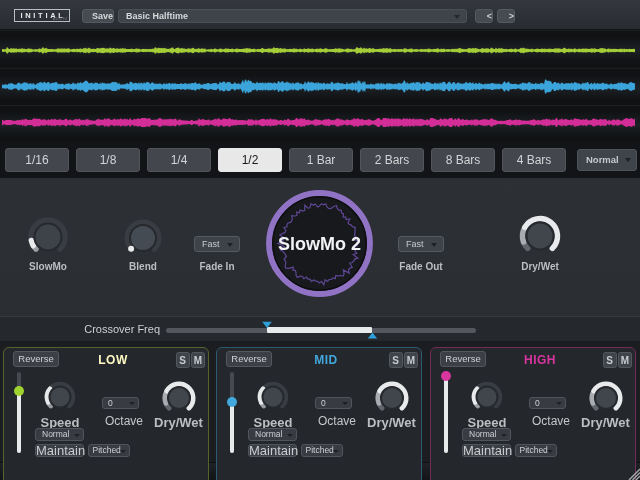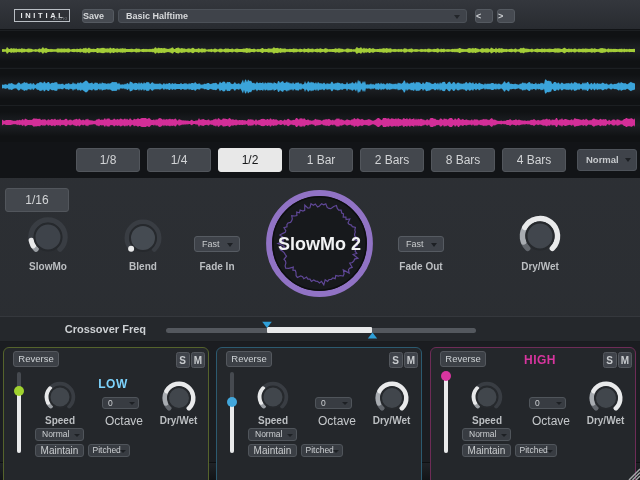--- a/index.html
+++ b/index.html
@@ -1,71 +1,71 @@
 <!DOCTYPE html>
 <html><head><meta charset="utf-8"><style>
 * { margin:0; padding:0; box-sizing:border-box; }
 body { width:640px; height:480px; font-family:"Liberation Sans", sans-serif; background:#2b2e33; overflow:hidden; }
 #app { position:relative; width:640px; height:480px; background:linear-gradient(#2e3136,#292c30); }
 .abs { position:absolute; }
 #header { left:0; top:0; width:640px; height:30px; background:linear-gradient(#34373d,#282b30); border-bottom:1px solid #111316; }
 #logo { left:14px; top:9px; width:56px; height:13px; border:1px solid #b9bec4; color:#e8eaec; font-size:7.5px; font-weight:bold; letter-spacing:2.7px; text-align:center; line-height:12px; padding-left:2px;}
 #logo .audio { position:absolute; right:1px; bottom:-4px; font-size:3.5px; letter-spacing:0.8px; color:#8a9096; font-weight:normal;}
-.hbtn { background:#464a51; border:1px solid #555a61; border-radius:3px; color:#d6d8da; font-size:9px; text-align:left; }
+.hbtn { background:#464a51; border:1px solid #555a61; border-radius:3px; color:#d6d8da; font-size:9px; text-align:right; }
 #saveb { left:82px; top:8.5px; width:32px; height:14.5px; line-height:13px; font-weight:bold;}
 #preset { left:118px; top:8.5px; width:349px; height:14.5px; background:#3f434a; border:1px solid #4c5158; border-radius:3px; color:#d6d8da; font-size:9px; line-height:13px; padding-left:7px; font-weight:bold;}
 #preset .arr { position:absolute; right:6px; top:5px; width:0; height:0; border-left:3.5px solid transparent; border-right:3.5px solid transparent; border-top:4px solid #23262a; }
 #prevb { left:475px; top:8.5px; width:18px; height:14.5px; line-height:12px; font-weight:bold; color:#cfd2d5;}
 #nextb { left:497px; top:8.5px; width:18px; height:14.5px; line-height:12px; font-weight:bold; color:#cfd2d5;}
 #mbm { left:529px; top:8.5px; width:104px; height:15px; background:#e9eaea; border:1px solid #c5c7c9; border-radius:3px; color:#26272a; font-size:11px; text-align:center; line-height:13.5px; }
 #wavezone { left:0; top:30px; width:640px; height:148px; background:#121417; }
 .wrow { position:absolute; left:0; width:640px; height:37px; background:linear-gradient(#101214 16%, #1b1e22 46%, #1d2024 54%, #101214 84%); border-top:1px solid #1c1f22;}
 .tbtn { position:absolute; top:148px; height:24px; background:#43474d; border:1px solid #52565c; border-radius:3px; color:#d2d4d6; font-size:12px; text-align:center; line-height:22px; }
 .tbtn.sel { background:#e8e8e8; border-color:#e8e8e8; color:#17181a; }
 #tmode { left:577px; top:149px; width:60px; height:22px; background:#3f434a; border:1px solid #4e535a; border-radius:3px; color:#c6c9cc; font-size:9.5px; font-weight:bold; line-height:20px; padding-left:8px; }
 #tmode .arr { position:absolute; right:5px; top:8px; width:0; height:0; border-left:3.5px solid transparent; border-right:3.5px solid transparent; border-top:4px solid #1d2024; }
 .klabel { position:absolute; color:#bcbfc2; font-size:10px; font-weight:bold; text-align:center; }
 .dd { position:absolute; background:#3e4249; border:1px solid #565b62; border-radius:3px; color:#c9ccce; font-size:9px; padding-left:7px; }
 .dd .arr { position:absolute; right:6px; top:5.5px; width:0; height:0; border-left:3.5px solid transparent; border-right:3.5px solid transparent; border-top:4px solid #1d2024; }
 #xstrip { left:0; top:316px; width:640px; height:26px; background:#25282c; border-top:1px solid #35383d; border-bottom:1px solid #1a1c1f;}
-#xlabel { left:46px; top:323px; width:100px; color:#cdd0d3; font-size:11px; font-weight:bold; text-align:right;}
+#xlabel { left:60px; top:323px; width:100px; color:#cdd0d3; font-size:11px; font-weight:normal; text-align:right;}
 #xtrack { left:166px; top:327.5px; width:310px; height:5px; background:#54585e; border-radius:2.5px; }
 #xfill { left:267px; top:327px; width:105px; height:5.5px; background:#e9eaeb; border-radius:1px; }
 #bottomzone { left:0; top:342px; width:640px; height:138px; background:#1b1d21; }
 #footer { left:0; top:462px; width:640px; height:18px; background:linear-gradient(#1f2226,#121417); border-top:1px solid #0e1012;}
 .panel { position:absolute; top:347px; width:206px; height:144px; background:#24272b; border-radius:6px; }
 .rev { position:absolute; left:9px; top:3px; width:46px; height:15.5px; background:#3c4046; border:1px solid #54585e; border-radius:3px; color:#cfd3d6; font-size:9.5px; text-align:center; line-height:14.5px;}
 .title { position:absolute; left:6px; top:4.5px; width:206px; text-align:center; font-size:12px; font-weight:bold; letter-spacing:0.5px;}
 .sm { position:absolute; top:4px; width:14px; height:16px; background:#3f434a; border:1px solid #54585e; border-radius:2.5px; color:#c8cbce; font-size:10px; font-weight:bold; text-align:center; line-height:15px; }
 .bsl-track { position:absolute; left:13px; top:24px; width:4px; height:81px; background:#464a50; border-radius:2px;}
 .bsl-fill { position:absolute; left:13px; width:4px; background:#e9eaeb; border-radius:2px;}
 .bsl-handle { position:absolute; left:10px; width:10px; height:10px; border-radius:50%;}
-.blabel { position:absolute; color:#bcbfc2; font-size:10px; font-weight:bold; text-align:center;}
+.blabel { position:absolute; color:#bcbfc2; font-size:13px; font-weight:bold; text-align:center;}
 .bdd { position:absolute; background:#383c42; border:1px solid #50555b; border-radius:3px; color:#cdd0d3; font-size:8.5px; padding-left:5px;}
 .bdd .arr { position:absolute; right:3px; top:4.5px; width:0; height:0; border-left:3px solid transparent; border-right:3px solid transparent; border-top:3.5px solid #1d2024;}
-.mbtn { position:absolute; background:#3b3f45; border:1px solid #50555b; border-radius:3px; color:#c9ccce; font-size:10px; text-align:center;}
+.mbtn { position:absolute; background:#3b3f45; border:1px solid #50555b; border-radius:3px; color:#c9ccce; font-size:13px; text-align:center;}
 </style></head><body>
 <div id="app">
   <div id="wavezone" class="abs">
     <div class="wrow" style="top:0px;"></div>
     <div class="wrow" style="top:38px;"></div>
     <div class="wrow" style="top:75px;"></div>
     <svg width="640" height="112" style="position:absolute;left:0;top:0;">
       <polygon points="2,19.0 3,19.2 4,19.1 5,19.5 6,19.0 7,16.9 8,18.1 9,18.9 10,19.1 11,18.0 12,18.4 13,18.8 14,17.9 15,18.9 16,18.3 17,18.7 18,19.2 19,18.4 20,19.1 21,18.7 22,17.9 23,19.0 24,18.5 25,18.9 26,19.2 27,19.0 28,18.4 29,18.6 30,18.7 31,18.7 32,18.9 33,19.6 34,19.4 35,19.2 36,19.1 37,19.5 38,19.3 39,18.5 40,18.4 41,19.3 42,17.9 43,16.9 44,18.4 45,18.5 46,17.7 47,18.4 48,18.9 49,19.1 50,19.2 51,18.7 52,19.2 53,19.0 54,19.6 55,18.9 56,19.4 57,18.4 58,18.4 59,18.6 60,18.8 61,18.5 62,18.6 63,18.7 64,18.4 65,18.5 66,19.1 67,18.6 68,18.6 69,18.3 70,19.2 71,19.4 72,19.0 73,18.9 74,18.7 75,19.0 76,19.3 77,18.4 78,19.0 79,19.0 80,18.6 81,18.4 82,19.3 83,18.4 84,18.0 85,18.5 86,17.6 87,19.0 88,18.2 89,17.6 90,18.5 91,18.7 92,19.1 93,18.7 94,18.8 95,19.1 96,19.0 97,17.9 98,18.0 99,18.5 100,18.2 101,18.2 102,17.7 103,18.0 104,17.8 105,18.6 106,18.5 107,18.5 108,18.2 109,18.7 110,17.5 111,18.0 112,18.7 113,18.0 114,17.9 115,18.7 116,18.8 117,18.3 118,18.4 119,19.1 120,18.6 121,18.5 122,18.6 123,18.0 124,19.1 125,18.0 126,19.0 127,19.0 128,19.1 129,18.9 130,19.1 131,18.8 132,18.8 133,19.0 134,19.3 135,18.9 136,18.5 137,18.5 138,19.1 139,18.4 140,19.3 141,19.5 142,18.9 143,19.0 144,18.8 145,19.3 146,18.7 147,19.3 148,18.9 149,19.3 150,18.7 151,19.3 152,18.8 153,18.8 154,18.7 155,17.2 156,17.5 157,18.7 158,17.8 159,17.8 160,18.3 161,17.9 162,17.9 163,18.4 164,17.8 165,18.3 166,18.6 167,18.7 168,18.9 169,18.7 170,18.5 171,18.2 172,17.6 173,17.6 174,18.9 175,18.9 176,18.1 177,18.0 178,17.6 179,17.8 180,18.7 181,18.3 182,17.9 183,18.4 184,18.4 185,18.4 186,19.2 187,18.8 188,18.6 189,18.2 190,18.7 191,18.8 192,18.0 193,17.8 194,18.3 195,19.2 196,18.8 197,19.1 198,18.5 199,18.1 200,19.2 201,18.5 202,18.5 203,18.6 204,19.1 205,18.2 206,19.5 207,19.6 208,19.6 209,19.1 210,19.5 211,18.7 212,18.9 213,19.4 214,18.8 215,18.5 216,18.8 217,19.2 218,19.4 219,18.9 220,18.6 221,18.8 222,18.8 223,19.5 224,19.1 225,18.8 226,18.3 227,18.9 228,18.2 229,19.0 230,19.0 231,18.9 232,18.6 233,18.8 234,19.6 235,19.0 236,18.7 237,18.6 238,18.8 239,19.1 240,18.9 241,18.9 242,19.1 243,18.7 244,18.6 245,18.8 246,18.2 247,18.1 248,18.5 249,18.6 250,18.3 251,19.1 252,19.0 253,19.1 254,18.5 255,19.0 256,19.4 257,19.3 258,18.8 259,19.2 260,19.1 261,18.8 262,18.1 263,18.1 264,19.3 265,18.8 266,19.0 267,19.0 268,18.6 269,18.2 270,18.8 271,18.4 272,18.7 273,18.1 274,16.9 275,18.3 276,18.1 277,17.9 278,17.7 279,18.8 280,18.2 281,18.0 282,19.1 283,18.3 284,19.1 285,18.0 286,19.2 287,18.9 288,19.2 289,18.9 290,18.8 291,18.9 292,19.0 293,18.8 294,18.3 295,19.1 296,18.5 297,18.9 298,19.3 299,19.3 300,18.6 301,18.9 302,19.0 303,19.5 304,18.3 305,18.7 306,18.9 307,19.0 308,18.3 309,18.5 310,19.0 311,18.7 312,18.7 313,18.6 314,19.5 315,18.9 316,19.1 317,18.5 318,18.8 319,19.1 320,18.3 321,18.4 322,19.0 323,19.0 324,19.3 325,18.0 326,18.5 327,18.6 328,19.3 329,19.2 330,19.1 331,19.2 332,19.0 333,18.9 334,18.9 335,18.6 336,18.3 337,18.9 338,18.6 339,18.2 340,18.6 341,18.7 342,18.8 343,19.0 344,19.5 345,19.3 346,19.3 347,18.3 348,18.8 349,18.5 350,19.2 351,18.8 352,19.3 353,19.5 354,19.0 355,19.4 356,17.8 357,16.9 358,18.1 359,18.3 360,17.9 361,16.9 362,18.4 363,18.8 364,17.6 365,18.8 366,18.2 367,18.6 368,18.9 369,18.0 370,17.9 371,18.8 372,18.8 373,18.1 374,18.7 375,19.0 376,19.2 377,18.9 378,19.0 379,19.1 380,18.6 381,18.9 382,18.6 383,18.4 384,18.0 385,18.7 386,18.2 387,18.1 388,18.8 389,18.4 390,18.6 391,18.2 392,19.4 393,18.9 394,19.3 395,18.7 396,19.3 397,19.2 398,19.2 399,18.8 400,19.5 401,18.7 402,19.2 403,19.4 404,18.2 405,18.5 406,18.4 407,19.1 408,19.5 409,18.7 410,19.0 411,18.5 412,18.5 413,19.3 414,19.4 415,19.0 416,19.2 417,18.9 418,19.4 419,19.5 420,19.4 421,18.8 422,19.2 423,19.1 424,19.4 425,18.7 426,19.3 427,19.2 428,18.5 429,18.8 430,18.8 431,19.2 432,19.3 433,19.3 434,18.7 435,19.0 436,19.1 437,18.5 438,18.3 439,19.0 440,19.5 441,18.6 442,18.9 443,18.9 444,18.5 445,19.3 446,19.4 447,19.0 448,19.2 449,19.0 450,19.4 451,19.3 452,19.1 453,18.7 454,19.2 455,18.6 456,19.3 457,18.5 458,19.0 459,17.9 460,18.0 461,18.4 462,18.9 463,18.7 464,19.2 465,18.9 466,19.2 467,19.1 468,18.4 469,18.0 470,18.2 471,18.5 472,18.4 473,17.8 474,18.7 475,18.1 476,17.9 477,18.8 478,18.6 479,19.3 480,19.2 481,18.7 482,18.0 483,18.6 484,18.4 485,18.9 486,18.1 487,18.7 488,18.1 489,18.9 490,19.2 491,17.4 492,18.0 493,18.5 494,18.9 495,19.1 496,17.6 497,19.1 498,18.7 499,18.0 500,18.4 501,18.6 502,18.0 503,19.1 504,18.7 505,19.3 506,18.7 507,19.0 508,19.5 509,19.1 510,19.0 511,18.7 512,18.8 513,19.2 514,19.3 515,18.5 516,18.6 517,19.4 518,19.3 519,19.2 520,18.4 521,17.7 522,18.4 523,17.7 524,17.7 525,18.7 526,18.5 527,18.8 528,18.7 529,18.9 530,19.2 531,19.0 532,18.4 533,19.2 534,19.4 535,19.1 536,19.1 537,18.5 538,18.7 539,18.9 540,19.1 541,18.9 542,18.2 543,18.9 544,18.7 545,18.6 546,19.2 547,18.7 548,18.9 549,18.6 550,18.7 551,18.7 552,19.0 553,19.1 554,18.8 555,18.3 556,18.5 557,18.4 558,18.2 559,18.4 560,18.6 561,18.9 562,19.1 563,18.4 564,17.8 565,17.8 566,18.7 567,18.9 568,19.1 569,18.3 570,19.2 571,18.5 572,19.0 573,19.3 574,18.6 575,18.5 576,18.7 577,19.4 578,19.1 579,18.5 580,19.0 581,18.8 582,18.9 583,18.3 584,19.1 585,18.4 586,18.5 587,18.7 588,18.7 589,18.9 590,18.8 591,18.8 592,18.1 593,18.9 594,18.5 595,18.3 596,19.0 597,18.9 598,19.2 599,18.8 600,18.5 601,17.9 602,18.2 603,17.9 604,18.8 605,18.2 606,19.2 607,19.2 608,18.5 609,18.4 610,19.2 611,18.5 612,19.3 613,18.7 614,18.9 615,18.7 616,18.9 617,19.1 618,19.3 619,19.0 620,18.7 621,18.9 622,18.4 623,19.4 624,18.5 625,18.9 626,19.3 627,18.7 628,19.5 629,18.8 630,19.0 631,18.9 632,19.0 633,19.1 634,18.8 635,18.9 635,22.1 634,22.2 633,21.9 632,22.0 631,22.1 630,22.0 629,22.2 628,21.5 627,22.3 626,21.7 625,22.1 624,22.5 623,21.6 622,22.6 621,22.1 620,22.3 619,22.0 618,21.7 617,21.9 616,22.1 615,22.3 614,22.1 613,22.3 612,21.7 611,22.5 610,21.8 609,22.6 608,22.5 607,21.8 606,21.8 605,22.8 604,22.2 603,23.1 602,22.8 601,23.1 600,22.5 599,22.2 598,21.8 597,22.1 596,22.0 595,22.7 594,22.5 593,22.1 592,22.9 591,22.2 590,22.2 589,22.1 588,22.3 587,22.3 586,22.5 585,22.6 584,21.9 583,22.7 582,22.1 581,22.2 580,22.0 579,22.5 578,21.9 577,21.6 576,22.3 575,22.5 574,22.4 573,21.7 572,22.0 571,22.5 570,21.8 569,22.7 568,21.9 567,22.1 566,22.3 565,23.2 564,23.2 563,22.6 562,21.9 561,22.1 560,22.4 559,22.6 558,22.8 557,22.6 556,22.5 555,22.7 554,22.2 553,21.9 552,22.0 551,22.3 550,22.3 549,22.4 548,22.1 547,22.3 546,21.8 545,22.4 544,22.3 543,22.1 542,22.8 541,22.1 540,21.9 539,22.1 538,22.3 537,22.5 536,21.9 535,21.9 534,21.6 533,21.8 532,22.6 531,22.0 530,21.8 529,22.1 528,22.3 527,22.2 526,22.5 525,22.3 524,23.3 523,23.3 522,22.6 521,23.3 520,22.6 519,21.8 518,21.7 517,21.6 516,22.4 515,22.5 514,21.7 513,21.8 512,22.2 511,22.3 510,22.0 509,21.9 508,21.5 507,22.0 506,22.3 505,21.7 504,22.3 503,21.9 502,23.0 501,22.4 500,22.6 499,23.0 498,22.3 497,21.9 496,23.4 495,21.9 494,22.1 493,22.5 492,23.0 491,23.6 490,21.8 489,22.1 488,22.9 487,22.3 486,22.9 485,22.1 484,22.6 483,22.4 482,23.0 481,22.3 480,21.8 479,21.7 478,22.4 477,22.2 476,23.1 475,22.9 474,22.3 473,23.2 472,22.6 471,22.5 470,22.8 469,23.0 468,22.6 467,21.9 466,21.8 465,22.1 464,21.8 463,22.3 462,22.1 461,22.6 460,23.0 459,23.1 458,22.0 457,22.5 456,21.7 455,22.4 454,21.8 453,22.3 452,21.9 451,21.7 450,21.6 449,22.0 448,21.8 447,22.0 446,21.6 445,21.7 444,22.5 443,22.1 442,22.1 441,22.4 440,21.5 439,22.0 438,22.7 437,22.5 436,21.9 435,22.0 434,22.3 433,21.7 432,21.7 431,21.8 430,22.2 429,22.2 428,22.5 427,21.8 426,21.7 425,22.3 424,21.6 423,21.9 422,21.8 421,22.2 420,21.6 419,21.5 418,21.6 417,22.1 416,21.8 415,22.0 414,21.6 413,21.7 412,22.5 411,22.5 410,22.0 409,22.3 408,21.5 407,21.9 406,22.6 405,22.5 404,22.8 403,21.6 402,21.8 401,22.3 400,21.5 399,22.2 398,21.8 397,21.8 396,21.7 395,22.3 394,21.7 393,22.1 392,21.6 391,22.8 390,22.4 389,22.6 388,22.2 387,22.9 386,22.8 385,22.3 384,23.0 383,22.6 382,22.4 381,22.1 380,22.4 379,21.9 378,22.0 377,22.1 376,21.8 375,22.0 374,22.3 373,22.9 372,22.2 371,22.2 370,23.1 369,23.0 368,22.1 367,22.4 366,22.8 365,22.2 364,23.4 363,22.2 362,22.6 361,24.1 360,23.1 359,22.7 358,22.9 357,24.1 356,23.2 355,21.6 354,22.0 353,21.5 352,21.7 351,22.2 350,21.8 349,22.5 348,22.2 347,22.7 346,21.7 345,21.7 344,21.5 343,22.0 342,22.2 341,22.3 340,22.4 339,22.8 338,22.4 337,22.1 336,22.7 335,22.4 334,22.1 333,22.1 332,22.0 331,21.8 330,21.9 329,21.8 328,21.7 327,22.4 326,22.5 325,23.0 324,21.7 323,22.0 322,22.0 321,22.6 320,22.7 319,21.9 318,22.2 317,22.5 316,21.9 315,22.1 314,21.5 313,22.4 312,22.3 311,22.3 310,22.0 309,22.5 308,22.7 307,22.0 306,22.1 305,22.3 304,22.7 303,21.5 302,22.0 301,22.1 300,22.4 299,21.7 298,21.7 297,22.1 296,22.5 295,21.9 294,22.7 293,22.2 292,22.0 291,22.1 290,22.2 289,22.1 288,21.8 287,22.1 286,21.8 285,23.0 284,21.9 283,22.7 282,21.9 281,23.0 280,22.8 279,22.2 278,23.3 277,23.1 276,22.9 275,22.7 274,24.1 273,22.9 272,22.3 271,22.6 270,22.2 269,22.8 268,22.4 267,22.0 266,22.0 265,22.2 264,21.7 263,22.9 262,22.9 261,22.2 260,21.9 259,21.8 258,22.2 257,21.7 256,21.6 255,22.0 254,22.5 253,21.9 252,22.0 251,21.9 250,22.7 249,22.4 248,22.5 247,22.9 246,22.8 245,22.2 244,22.4 243,22.3 242,21.9 241,22.1 240,22.1 239,21.9 238,22.2 237,22.4 236,22.3 235,22.0 234,21.4 233,22.2 232,22.4 231,22.1 230,22.0 229,22.0 228,22.8 227,22.1 226,22.7 225,22.2 224,21.9 223,21.5 222,22.2 221,22.2 220,22.4 219,22.1 218,21.6 217,21.8 216,22.2 215,22.5 214,22.2 213,21.6 212,22.1 211,22.3 210,21.5 209,21.9 208,21.4 207,21.4 206,21.5 205,22.8 204,21.9 203,22.4 202,22.5 201,22.5 200,21.8 199,22.9 198,22.5 197,21.9 196,22.2 195,21.8 194,22.7 193,23.2 192,23.0 191,22.2 190,22.3 189,22.8 188,22.4 187,22.2 186,21.8 185,22.6 184,22.6 183,22.6 182,23.1 181,22.7 180,22.3 179,23.2 178,23.4 177,23.0 176,22.9 175,22.1 174,22.1 173,23.4 172,23.4 171,22.8 170,22.5 169,22.3 168,22.1 167,22.3 166,22.4 165,22.7 164,23.2 163,22.6 162,23.1 161,23.1 160,22.7 159,23.2 158,23.2 157,22.3 156,23.5 155,23.8 154,22.3 153,22.2 152,22.2 151,21.7 150,22.3 149,21.7 148,22.1 147,21.7 146,22.3 145,21.7 144,22.2 143,22.0 142,22.1 141,21.5 140,21.7 139,22.6 138,21.9 137,22.5 136,22.5 135,22.1 134,21.7 133,22.0 132,22.2 131,22.2 130,21.9 129,22.1 128,21.9 127,22.0 126,22.0 125,23.0 124,21.9 123,23.0 122,22.4 121,22.5 120,22.4 119,21.9 118,22.6 117,22.7 116,22.2 115,22.3 114,23.1 113,23.0 112,22.3 111,23.0 110,23.5 109,22.3 108,22.8 107,22.5 106,22.5 105,22.4 104,23.2 103,23.0 102,23.3 101,22.8 100,22.8 99,22.5 98,23.0 97,23.1 96,22.0 95,21.9 94,22.2 93,22.3 92,21.9 91,22.3 90,22.5 89,23.4 88,22.8 87,22.0 86,23.4 85,22.5 84,23.0 83,22.6 82,21.7 81,22.6 80,22.4 79,22.0 78,22.0 77,22.6 76,21.7 75,22.0 74,22.3 73,22.1 72,22.0 71,21.6 70,21.8 69,22.7 68,22.4 67,22.4 66,21.9 65,22.5 64,22.6 63,22.3 62,22.4 61,22.5 60,22.2 59,22.4 58,22.6 57,22.6 56,21.6 55,22.1 54,21.4 53,22.0 52,21.8 51,22.3 50,21.8 49,21.9 48,22.1 47,22.6 46,23.3 45,22.5 44,22.6 43,24.1 42,23.1 41,21.7 40,22.6 39,22.5 38,21.7 37,21.5 36,21.9 35,21.8 34,21.6 33,21.4 32,22.1 31,22.3 30,22.3 29,22.4 28,22.6 27,22.0 26,21.8 25,22.1 24,22.5 23,22.0 22,23.1 21,22.3 20,21.9 19,22.6 18,21.8 17,22.3 16,22.7 15,22.1 14,23.1 13,22.2 12,22.6 11,23.0 10,21.9 9,22.1 8,22.9 7,24.1 6,22.0 5,21.5 4,21.9 3,21.8 2,22.0" fill="#a4cd38"></polygon>
       <polygon points="2,54.2 3,54.9 4,54.6 5,54.5 6,53.9 7,54.9 8,54.5 9,53.1 10,54.0 11,53.1 12,53.2 13,53.7 14,54.5 15,54.4 16,54.8 17,54.1 18,52.7 19,52.6 20,53.3 21,54.4 22,52.9 23,53.6 24,52.1 25,52.6 26,53.0 27,52.3 28,54.0 29,53.4 30,53.7 31,52.8 32,54.7 33,52.9 34,53.4 35,54.9 36,54.6 37,53.3 38,53.2 39,52.9 40,51.8 41,52.5 42,52.3 43,53.5 44,51.5 45,52.0 46,53.4 47,52.8 48,52.0 49,52.1 50,54.0 51,53.2 52,52.8 53,52.7 54,53.0 55,52.0 56,52.6 57,51.9 58,54.4 59,53.4 60,54.6 61,53.8 62,53.9 63,53.6 64,54.9 65,54.5 66,53.6 67,54.1 68,53.4 69,52.9 70,54.5 71,53.7 72,54.2 73,51.9 74,53.9 75,52.9 76,54.4 77,53.4 78,52.2 79,53.5 80,52.5 81,52.3 82,53.6 83,52.4 84,52.1 85,51.0 86,50.4 87,51.0 88,52.1 89,53.4 90,53.0 91,53.2 92,52.3 93,53.7 94,53.7 95,52.3 96,53.1 97,52.5 98,53.6 99,54.3 100,52.6 101,54.2 102,52.3 103,52.9 104,53.2 105,53.2 106,53.6 107,53.9 108,52.9 109,53.8 110,53.2 111,53.2 112,51.7 113,52.3 114,52.1 115,52.3 116,52.1 117,52.4 118,54.2 119,52.4 120,54.4 121,54.6 122,54.4 123,54.2 124,54.8 125,53.4 126,54.4 127,52.9 128,53.3 129,54.4 130,51.2 131,52.3 132,52.1 133,53.5 134,53.5 135,52.7 136,52.9 137,53.1 138,54.0 139,52.0 140,54.1 141,52.4 142,52.9 143,53.9 144,51.9 145,53.4 146,52.8 147,51.7 148,52.6 149,52.1 150,54.2 151,53.3 152,52.2 153,52.5 154,53.8 155,53.6 156,54.1 157,53.5 158,54.0 159,53.6 160,53.4 161,53.7 162,54.7 163,54.2 164,52.8 165,54.5 166,53.4 167,53.7 168,53.7 169,53.1 170,52.9 171,54.4 172,53.1 173,53.5 174,54.0 175,52.9 176,53.7 177,53.9 178,54.0 179,54.0 180,54.0 181,52.7 182,54.0 183,54.1 184,53.4 185,53.3 186,53.4 187,53.6 188,54.5 189,53.0 190,53.9 191,53.2 192,53.0 193,53.1 194,53.5 195,52.0 196,52.7 197,54.0 198,53.7 199,53.5 200,53.6 201,54.9 202,54.3 203,54.7 204,53.8 205,53.8 206,54.1 207,53.2 208,52.9 209,53.1 210,54.3 211,53.7 212,53.8 213,52.9 214,53.3 215,53.1 216,52.8 217,53.5 218,54.7 219,53.6 220,51.4 221,53.0 222,52.7 223,51.6 224,51.8 225,51.8 226,54.0 227,51.7 228,52.2 229,52.1 230,51.9 231,53.8 232,53.8 233,54.3 234,53.0 235,52.1 236,53.7 237,53.8 238,53.8 239,53.0 240,54.6 241,53.5 242,51.6 243,49.6 244,53.2 245,49.7 246,49.5 247,52.2 248,49.5 249,50.6 250,51.3 251,50.5 252,52.5 253,53.2 254,52.6 255,53.8 256,53.2 257,51.4 258,53.3 259,52.9 260,52.5 261,53.0 262,53.0 263,51.9 264,54.0 265,52.2 266,53.1 267,53.4 268,51.9 269,53.2 270,52.3 271,53.2 272,52.6 273,54.0 274,51.9 275,53.1 276,53.1 277,54.0 278,51.2 279,51.0 280,53.0 281,52.1 282,51.4 283,51.1 284,53.0 285,52.7 286,52.6 287,51.2 288,52.9 289,51.9 290,53.8 291,52.7 292,53.9 293,52.1 294,53.8 295,53.8 296,52.2 297,53.3 298,52.1 299,52.9 300,54.0 301,52.7 302,54.4 303,54.3 304,54.1 305,51.0 306,53.6 307,53.3 308,51.3 309,51.7 310,53.2 311,51.4 312,52.7 313,51.9 314,52.9 315,53.5 316,51.9 317,53.9 318,51.7 319,53.0 320,53.4 321,53.1 322,53.7 323,53.6 324,52.4 325,53.5 326,54.5 327,52.8 328,54.1 329,53.2 330,54.3 331,52.6 332,51.6 333,52.7 334,54.2 335,52.7 336,53.4 337,52.5 338,52.8 339,52.8 340,53.2 341,53.7 342,53.1 343,53.4 344,54.3 345,53.9 346,54.2 347,51.8 348,53.9 349,53.7 350,53.3 351,53.5 352,52.2 353,52.6 354,53.7 355,52.9 356,51.4 357,53.9 358,49.6 359,51.8 360,50.4 361,53.4 362,53.5 363,51.0 364,53.0 365,50.7 366,55.1 367,54.1 368,54.8 369,54.2 370,54.4 371,53.2 372,54.7 373,53.8 374,54.7 375,54.5 376,53.0 377,53.9 378,53.0 379,53.2 380,54.5 381,52.6 382,53.9 383,53.6 384,53.4 385,54.5 386,54.3 387,52.8 388,53.8 389,53.5 390,53.0 391,54.1 392,53.4 393,54.5 394,53.6 395,54.2 396,53.3 397,54.4 398,52.6 399,53.4 400,52.7 401,53.9 402,53.3 403,52.4 404,50.3 405,50.9 406,54.0 407,51.9 408,53.5 409,53.4 410,53.7 411,52.5 412,53.0 413,52.6 414,52.1 415,53.9 416,51.7 417,52.4 418,51.9 419,52.4 420,52.6 421,54.1 422,54.1 423,52.1 424,53.5 425,53.8 426,51.8 427,52.0 428,52.3 429,52.6 430,52.6 431,53.4 432,53.7 433,53.9 434,53.5 435,52.6 436,53.2 437,54.1 438,52.5 439,54.4 440,52.0 441,53.7 442,52.5 443,52.1 444,51.7 445,52.0 446,54.2 447,53.8 448,52.4 449,51.8 450,51.7 451,53.8 452,53.7 453,52.3 454,52.0 455,52.7 456,54.4 457,52.7 458,52.7 459,52.5 460,53.7 461,53.2 462,54.1 463,53.6 464,53.6 465,53.2 466,51.7 467,52.6 468,53.8 469,52.5 470,52.2 471,53.0 472,53.4 473,51.9 474,54.0 475,53.8 476,52.5 477,53.7 478,54.1 479,52.6 480,53.2 481,53.7 482,54.0 483,54.3 484,54.8 485,53.1 486,54.5 487,53.6 488,53.9 489,53.6 490,53.9 491,53.3 492,53.1 493,53.1 494,53.5 495,54.3 496,52.9 497,54.5 498,53.6 499,53.7 500,53.7 501,54.8 502,54.0 503,53.3 504,51.5 505,51.4 506,53.4 507,52.8 508,51.9 509,51.4 510,53.9 511,53.6 512,54.0 513,54.0 514,54.2 515,53.5 516,54.0 517,54.2 518,54.4 519,54.7 520,53.5 521,54.0 522,53.1 523,52.3 524,53.6 525,52.4 526,53.7 527,53.6 528,52.7 529,52.1 530,52.3 531,53.9 532,53.0 533,53.9 534,54.0 535,53.8 536,52.5 537,54.5 538,53.6 539,53.7 540,53.9 541,52.6 542,53.4 543,52.8 544,54.5 545,49.6 546,49.6 547,50.7 548,50.9 549,50.5 550,51.6 551,51.1 552,53.7 553,53.7 554,52.1 555,51.9 556,52.2 557,53.8 558,52.5 559,52.7 560,54.4 561,52.9 562,52.4 563,53.2 564,54.0 565,53.6 566,53.6 567,52.9 568,53.6 569,52.7 570,54.0 571,52.7 572,52.6 573,54.1 574,52.6 575,51.9 576,52.8 577,52.7 578,53.9 579,52.8 580,53.9 581,54.6 582,53.7 583,52.3 584,53.9 585,52.3 586,53.8 587,52.0 588,52.1 589,53.9 590,54.5 591,52.8 592,53.2 593,54.4 594,52.7 595,52.7 596,54.5 597,52.8 598,53.6 599,53.7 600,53.4 601,54.1 602,52.8 603,52.8 604,53.3 605,54.1 606,53.5 607,53.5 608,54.8 609,54.6 610,54.2 611,53.2 612,54.1 613,54.4 614,53.9 615,53.7 616,53.9 617,53.4 618,53.0 619,52.2 620,53.7 621,52.1 622,52.8 623,53.0 624,53.6 625,52.9 626,53.5 627,54.3 628,54.0 629,52.9 630,52.6 631,51.8 632,52.7 633,52.7 634,53.3 635,53.4 635,59.6 634,59.7 633,60.3 632,60.3 631,61.2 630,60.4 629,60.1 628,59.0 627,58.7 626,59.5 625,60.1 624,59.4 623,60.0 622,60.2 621,60.9 620,59.3 619,60.8 618,60.0 617,59.6 616,59.1 615,59.3 614,59.1 613,58.6 612,58.9 611,59.8 610,58.8 609,58.4 608,58.2 607,59.5 606,59.5 605,58.9 604,59.7 603,60.2 602,60.2 601,58.9 600,59.6 599,59.3 598,59.4 597,60.2 596,58.5 595,60.3 594,60.3 593,58.6 592,59.8 591,60.2 590,58.5 589,59.1 588,60.9 587,61.0 586,59.2 585,60.7 584,59.1 583,60.7 582,59.3 581,58.4 580,59.1 579,60.2 578,59.1 577,60.3 576,60.2 575,61.1 574,60.4 573,58.9 572,60.4 571,60.3 570,59.0 569,60.3 568,59.4 567,60.1 566,59.4 565,59.4 564,59.0 563,59.8 562,60.6 561,60.1 560,58.6 559,60.3 558,60.5 557,59.2 556,60.8 555,61.1 554,60.9 553,59.3 552,59.3 551,61.9 550,61.4 549,62.5 548,62.1 547,62.3 546,63.4 545,63.4 544,58.5 543,60.2 542,59.6 541,60.4 540,59.1 539,59.3 538,59.4 537,58.5 536,60.5 535,59.2 534,59.0 533,59.1 532,60.0 531,59.1 530,60.7 529,60.9 528,60.3 527,59.4 526,59.3 525,60.6 524,59.4 523,60.7 522,59.9 521,59.0 520,59.5 519,58.3 518,58.6 517,58.8 516,59.0 515,59.5 514,58.8 513,59.0 512,59.0 511,59.4 510,59.1 509,61.6 508,61.1 507,60.2 506,59.6 505,61.6 504,61.5 503,59.7 502,59.0 501,58.2 500,59.3 499,59.3 498,59.4 497,58.5 496,60.1 495,58.7 494,59.5 493,59.9 492,59.9 491,59.7 490,59.1 489,59.4 488,59.1 487,59.4 486,58.5 485,59.9 484,58.2 483,58.7 482,59.0 481,59.3 480,59.8 479,60.4 478,58.9 477,59.3 476,60.5 475,59.2 474,59.0 473,61.1 472,59.6 471,60.0 470,60.8 469,60.5 468,59.2 467,60.4 466,61.3 465,59.8 464,59.4 463,59.4 462,58.9 461,59.8 460,59.3 459,60.5 458,60.3 457,60.3 456,58.6 455,60.3 454,61.0 453,60.7 452,59.3 451,59.2 450,61.3 449,61.2 448,60.6 447,59.2 446,58.8 445,61.0 444,61.3 443,60.9 442,60.5 441,59.3 440,61.0 439,58.6 438,60.5 437,58.9 436,59.8 435,60.4 434,59.5 433,59.1 432,59.3 431,59.6 430,60.4 429,60.4 428,60.7 427,61.0 426,61.2 425,59.2 424,59.5 423,60.9 422,58.9 421,58.9 420,60.4 419,60.6 418,61.1 417,60.6 416,61.3 415,59.1 414,60.9 413,60.4 412,60.0 411,60.5 410,59.3 409,59.6 408,59.5 407,61.1 406,59.0 405,62.1 404,62.7 403,60.6 402,59.7 401,59.1 400,60.3 399,59.6 398,60.4 397,58.6 396,59.7 395,58.8 394,59.4 393,58.5 392,59.6 391,58.9 390,60.0 389,59.5 388,59.2 387,60.2 386,58.7 385,58.5 384,59.6 383,59.4 382,59.1 381,60.4 380,58.5 379,59.8 378,60.0 377,59.1 376,60.0 375,58.5 374,58.3 373,59.2 372,58.3 371,59.8 370,58.6 369,58.8 368,58.2 367,58.9 366,57.9 365,62.3 364,60.0 363,62.0 362,59.5 361,59.6 360,62.6 359,61.2 358,63.4 357,59.1 356,61.6 355,60.1 354,59.3 353,60.4 352,60.8 351,59.5 350,59.7 349,59.3 348,59.1 347,61.2 346,58.8 345,59.1 344,58.7 343,59.6 342,59.9 341,59.3 340,59.8 339,60.2 338,60.2 337,60.5 336,59.6 335,60.3 334,58.8 333,60.3 332,61.4 331,60.4 330,58.7 329,59.8 328,58.9 327,60.2 326,58.5 325,59.5 324,60.6 323,59.4 322,59.3 321,59.9 320,59.6 319,60.0 318,61.3 317,59.1 316,61.1 315,59.5 314,60.1 313,61.1 312,60.3 311,61.6 310,59.8 309,61.3 308,61.7 307,59.7 306,59.4 305,62.0 304,58.9 303,58.7 302,58.6 301,60.3 300,59.0 299,60.1 298,60.9 297,59.7 296,60.8 295,59.2 294,59.2 293,60.9 292,59.1 291,60.3 290,59.2 289,61.1 288,60.1 287,61.8 286,60.4 285,60.3 284,60.0 283,61.9 282,61.6 281,60.9 280,60.0 279,62.0 278,61.8 277,59.0 276,59.9 275,59.9 274,61.1 273,59.0 272,60.4 271,59.8 270,60.7 269,59.8 268,61.1 267,59.6 266,59.9 265,60.8 264,59.0 263,61.1 262,60.0 261,60.0 260,60.5 259,60.1 258,59.7 257,61.6 256,59.8 255,59.2 254,60.4 253,59.8 252,60.5 251,62.5 250,61.7 249,62.4 248,63.5 247,60.8 246,63.5 245,63.3 244,59.8 243,63.4 242,61.4 241,59.5 240,58.4 239,60.0 238,59.2 237,59.2 236,59.3 235,60.9 234,60.0 233,58.7 232,59.2 231,59.2 230,61.1 229,60.9 228,60.8 227,61.3 226,59.0 225,61.2 224,61.2 223,61.4 222,60.3 221,60.0 220,61.6 219,59.4 218,58.3 217,59.5 216,60.2 215,59.9 214,59.7 213,60.1 212,59.2 211,59.3 210,58.7 209,59.9 208,60.1 207,59.8 206,58.9 205,59.2 204,59.2 203,58.3 202,58.7 201,58.1 200,59.4 199,59.5 198,59.3 197,59.0 196,60.3 195,61.0 194,59.5 193,59.9 192,60.0 191,59.8 190,59.1 189,60.0 188,58.5 187,59.4 186,59.6 185,59.7 184,59.6 183,58.9 182,59.0 181,60.3 180,59.0 179,59.0 178,59.0 177,59.1 176,59.3 175,60.1 174,59.0 173,59.5 172,59.9 171,58.6 170,60.1 169,59.9 168,59.3 167,59.3 166,59.6 165,58.5 164,60.2 163,58.8 162,58.3 161,59.3 160,59.6 159,59.4 158,59.0 157,59.5 156,58.9 155,59.4 154,59.2 153,60.5 152,60.8 151,59.7 150,58.8 149,60.9 148,60.4 147,61.3 146,60.2 145,59.6 144,61.1 143,59.1 142,60.1 141,60.6 140,58.9 139,61.0 138,59.0 137,59.9 136,60.1 135,60.3 134,59.5 133,59.5 132,60.9 131,60.7 130,61.8 129,58.6 128,59.7 127,60.1 126,58.6 125,59.6 124,58.2 123,58.8 122,58.6 121,58.4 120,58.6 119,60.6 118,58.8 117,60.6 116,60.9 115,60.7 114,60.9 113,60.7 112,61.3 111,59.8 110,59.8 109,59.2 108,60.1 107,59.1 106,59.4 105,59.8 104,59.8 103,60.1 102,60.7 101,58.8 100,60.4 99,58.7 98,59.4 97,60.5 96,59.9 95,60.7 94,59.3 93,59.3 92,60.7 91,59.8 90,60.0 89,59.6 88,60.9 87,62.0 86,62.6 85,62.0 84,60.9 83,60.6 82,59.4 81,60.7 80,60.5 79,59.5 78,60.8 77,59.6 76,58.6 75,60.1 74,59.1 73,61.1 72,58.8 71,59.3 70,58.5 69,60.1 68,59.6 67,58.9 66,59.4 65,58.5 64,58.1 63,59.4 62,59.1 61,59.2 60,58.4 59,59.6 58,58.6 57,61.1 56,60.4 55,61.0 54,60.0 53,60.3 52,60.2 51,59.8 50,59.0 49,60.9 48,61.0 47,60.2 46,59.6 45,61.0 44,61.5 43,59.5 42,60.7 41,60.5 40,61.2 39,60.1 38,59.8 37,59.7 36,58.4 35,58.1 34,59.6 33,60.1 32,58.3 31,60.2 30,59.3 29,59.6 28,59.0 27,60.7 26,60.0 25,60.4 24,60.9 23,59.4 22,60.1 21,58.6 20,59.7 19,60.4 18,60.3 17,58.9 16,58.2 15,58.6 14,58.5 13,59.3 12,59.8 11,59.9 10,59.0 9,59.9 8,58.5 7,58.1 6,59.1 5,58.5 4,58.4 3,58.1 2,58.8" fill="#3ba4da"></polygon>
       <polygon points="2,89.6 3,90.3 4,90.8 5,90.5 6,90.1 7,89.9 8,90.1 9,90.1 10,89.9 11,90.0 12,90.4 13,90.4 14,90.9 15,90.6 16,91.0 17,89.7 18,90.6 19,89.9 20,89.7 21,90.4 22,89.5 23,89.0 24,90.5 25,88.4 26,89.1 27,89.5 28,89.9 29,90.0 30,89.8 31,90.0 32,89.7 33,89.0 34,87.9 35,89.0 36,88.3 37,89.1 38,88.8 39,88.9 40,88.4 41,90.0 42,89.7 43,89.2 44,89.7 45,88.9 46,90.2 47,90.5 48,89.3 49,89.6 50,90.3 51,89.2 52,88.9 53,89.6 54,89.5 55,88.4 56,89.8 57,90.1 58,89.3 59,90.2 60,88.6 61,89.8 62,90.3 63,89.7 64,90.2 65,88.9 66,88.7 67,88.9 68,90.8 69,89.7 70,89.8 71,89.5 72,90.5 73,90.2 74,89.5 75,89.6 76,88.9 77,88.8 78,90.1 79,88.4 80,89.1 81,90.2 82,90.2 83,89.4 84,90.1 85,90.4 86,88.8 87,89.8 88,88.4 89,90.4 90,89.8 91,90.7 92,90.0 93,90.9 94,90.4 95,91.0 96,90.1 97,89.3 98,89.4 99,88.6 100,89.7 101,90.0 102,89.3 103,90.3 104,88.9 105,88.0 106,90.0 107,88.3 108,88.9 109,87.9 110,89.6 111,89.9 112,89.7 113,89.8 114,88.5 115,89.1 116,90.0 117,89.1 118,89.3 119,89.8 120,88.7 121,88.6 122,89.3 123,89.6 124,89.2 125,88.3 126,89.7 127,88.4 128,89.8 129,89.7 130,88.1 131,89.3 132,89.9 133,90.3 134,88.4 135,89.2 136,89.3 137,88.9 138,87.9 139,88.9 140,88.9 141,88.2 142,87.9 143,87.9 144,88.1 145,87.9 146,87.9 147,88.9 148,88.4 149,87.9 150,88.5 151,89.8 152,90.1 153,90.0 154,89.2 155,90.4 156,88.9 157,90.1 158,89.1 159,88.2 160,87.9 161,88.4 162,89.0 163,90.1 164,88.5 165,90.3 166,88.8 167,89.4 168,89.2 169,89.3 170,88.6 171,89.6 172,88.9 173,89.2 174,89.6 175,88.6 176,88.7 177,90.6 178,90.4 179,89.1 180,89.7 181,89.8 182,90.4 183,90.3 184,90.5 185,90.5 186,90.6 187,90.7 188,90.4 189,91.0 190,90.9 191,90.1 192,89.7 193,90.7 194,90.9 195,91.0 196,90.3 197,90.8 198,90.1 199,88.0 200,89.9 201,89.4 202,89.5 203,88.9 204,89.3 205,90.1 206,90.0 207,90.3 208,89.4 209,89.6 210,90.8 211,90.3 212,90.3 213,90.1 214,88.9 215,89.4 216,88.2 217,89.9 218,88.2 219,88.2 220,89.5 221,89.7 222,89.8 223,88.3 224,88.8 225,88.5 226,89.1 227,89.1 228,89.6 229,87.9 230,88.3 231,89.2 232,89.8 233,88.9 234,90.1 235,89.7 236,89.4 237,89.8 238,90.4 239,90.1 240,89.9 241,90.2 242,90.1 243,89.9 244,90.4 245,90.0 246,90.8 247,90.8 248,89.2 249,89.3 250,89.8 251,89.0 252,89.9 253,89.2 254,90.7 255,90.5 256,88.9 257,90.4 258,90.5 259,89.8 260,90.1 261,89.1 262,88.9 263,88.8 264,89.0 265,89.2 266,90.1 267,88.9 268,88.9 269,90.0 270,88.4 271,88.6 272,89.9 273,88.9 274,89.3 275,89.7 276,89.2 277,89.7 278,90.5 279,90.7 280,90.0 281,90.1 282,90.2 283,91.1 284,89.8 285,89.4 286,90.5 287,89.6 288,88.8 289,89.1 290,90.3 291,90.3 292,90.5 293,89.7 294,89.9 295,89.8 296,87.9 297,88.0 298,89.0 299,89.8 300,87.9 301,88.7 302,87.9 303,89.4 304,87.9 305,89.1 306,90.1 307,89.9 308,89.2 309,90.0 310,90.4 311,90.3 312,90.9 313,90.0 314,90.6 315,88.7 316,89.3 317,89.8 318,89.5 319,89.9 320,89.7 321,90.5 322,90.7 323,89.9 324,89.5 325,89.8 326,88.9 327,89.6 328,89.2 329,88.8 330,89.4 331,90.2 332,90.2 333,89.6 334,90.7 335,89.4 336,89.5 337,87.9 338,89.3 339,87.9 340,90.0 341,89.1 342,89.7 343,89.8 344,90.4 345,90.4 346,90.0 347,89.2 348,89.8 349,90.1 350,90.2 351,90.3 352,89.1 353,89.8 354,87.9 355,88.4 356,89.4 357,88.4 358,88.3 359,88.9 360,89.6 361,89.5 362,88.8 363,89.5 364,89.9 365,90.3 366,89.8 367,89.9 368,89.3 369,89.3 370,89.4 371,90.0 372,90.5 373,90.7 374,90.6 375,90.0 376,89.6 377,88.5 378,87.9 379,87.9 380,89.0 381,89.7 382,90.2 383,88.0 384,87.9 385,87.9 386,88.0 387,88.7 388,88.3 389,88.3 390,89.4 391,88.4 392,88.2 393,88.8 394,88.7 395,89.2 396,87.9 397,89.5 398,87.9 399,88.8 400,89.3 401,88.9 402,90.1 403,88.6 404,87.9 405,89.1 406,89.1 407,88.1 408,89.4 409,88.9 410,87.9 411,89.5 412,89.1 413,89.1 414,87.9 415,90.2 416,88.3 417,89.9 418,88.5 419,89.6 420,88.9 421,88.8 422,89.1 423,89.7 424,89.6 425,90.5 426,90.1 427,89.2 428,89.4 429,90.4 430,88.6 431,87.9 432,88.0 433,87.9 434,88.9 435,88.6 436,89.5 437,89.9 438,89.8 439,90.2 440,88.6 441,88.4 442,89.0 443,90.2 444,88.0 445,89.3 446,88.5 447,89.6 448,89.5 449,88.6 450,87.9 451,87.9 452,88.0 453,89.4 454,90.0 455,88.0 456,89.3 457,89.8 458,87.9 459,87.9 460,89.5 461,89.7 462,89.6 463,88.8 464,90.1 465,89.9 466,89.5 467,89.5 468,90.3 469,89.9 470,90.5 471,90.0 472,89.3 473,90.8 474,89.3 475,89.5 476,89.6 477,89.6 478,89.8 479,90.7 480,89.8 481,90.0 482,89.5 483,89.6 484,88.8 485,89.8 486,88.8 487,89.7 488,89.4 489,90.3 490,89.3 491,88.5 492,88.1 493,89.5 494,89.8 495,89.5 496,90.2 497,90.5 498,91.1 499,90.7 500,91.0 501,90.5 502,90.8 503,91.2 504,90.6 505,91.1 506,90.4 507,89.9 508,89.9 509,89.9 510,89.0 511,89.7 512,90.4 513,90.2 514,90.1 515,89.9 516,89.1 517,90.2 518,89.9 519,89.4 520,90.0 521,90.2 522,90.6 523,90.6 524,90.8 525,90.3 526,90.9 527,90.8 528,90.4 529,90.7 530,90.6 531,89.7 532,90.1 533,89.7 534,89.1 535,89.7 536,90.4 537,90.4 538,89.7 539,90.2 540,90.6 541,90.2 542,90.0 543,89.2 544,89.4 545,89.6 546,89.0 547,88.6 548,89.8 549,89.3 550,89.3 551,90.7 552,89.2 553,90.1 554,89.5 555,89.9 556,87.9 557,88.0 558,90.2 559,90.2 560,89.1 561,89.8 562,88.1 563,90.0 564,89.5 565,88.9 566,89.0 567,89.6 568,89.8 569,90.0 570,90.3 571,89.4 572,89.2 573,90.6 574,88.8 575,87.9 576,89.1 577,88.7 578,89.3 579,88.9 580,89.7 581,89.4 582,90.2 583,89.0 584,89.6 585,89.9 586,88.6 587,89.4 588,90.1 589,90.8 590,89.8 591,90.4 592,89.4 593,88.7 594,88.3 595,89.0 596,89.5 597,89.3 598,90.1 599,89.7 600,89.1 601,88.8 602,90.1 603,88.9 604,89.4 605,89.2 606,89.0 607,90.5 608,90.9 609,89.6 610,90.4 611,91.0 612,90.0 613,89.6 614,89.6 615,89.8 616,90.7 617,89.0 618,89.8 619,89.5 620,90.4 621,90.5 622,90.7 623,89.9 624,89.0 625,88.9 626,87.9 627,87.9 628,89.0 629,88.5 630,88.9 631,88.0 632,88.4 633,88.9 634,89.8 635,88.1 635,96.9 634,95.2 633,96.1 632,96.6 631,97.0 630,96.1 629,96.5 628,96.0 627,97.1 626,97.1 625,96.1 624,96.0 623,95.1 622,94.3 621,94.5 620,94.6 619,95.5 618,95.2 617,96.0 616,94.3 615,95.2 614,95.4 613,95.4 612,95.0 611,94.0 610,94.6 609,95.4 608,94.1 607,94.5 606,96.0 605,95.8 604,95.6 603,96.1 602,94.9 601,96.2 600,95.9 599,95.3 598,94.9 597,95.7 596,95.5 595,96.0 594,96.7 593,96.3 592,95.6 591,94.6 590,95.2 589,94.2 588,94.9 587,95.6 586,96.4 585,95.1 584,95.4 583,96.0 582,94.8 581,95.6 580,95.3 579,96.1 578,95.7 577,96.3 576,95.9 575,97.1 574,96.2 573,94.4 572,95.8 571,95.6 570,94.7 569,95.0 568,95.2 567,95.4 566,96.0 565,96.1 564,95.5 563,95.0 562,96.9 561,95.2 560,95.9 559,94.8 558,94.8 557,97.0 556,97.1 555,95.1 554,95.5 553,94.9 552,95.8 551,94.3 550,95.7 549,95.7 548,95.2 547,96.4 546,96.0 545,95.4 544,95.6 543,95.8 542,95.0 541,94.8 540,94.4 539,94.8 538,95.3 537,94.6 536,94.6 535,95.3 534,95.9 533,95.3 532,94.9 531,95.3 530,94.4 529,94.3 528,94.6 527,94.2 526,94.1 525,94.7 524,94.2 523,94.4 522,94.4 521,94.8 520,95.0 519,95.6 518,95.1 517,94.8 516,95.9 515,95.1 514,94.9 513,94.8 512,94.6 511,95.3 510,96.0 509,95.1 508,95.1 507,95.1 506,94.6 505,93.9 504,94.4 503,93.8 502,94.2 501,94.5 500,94.0 499,94.3 498,93.9 497,94.5 496,94.8 495,95.5 494,95.2 493,95.5 492,96.9 491,96.5 490,95.7 489,94.7 488,95.6 487,95.3 486,96.2 485,95.2 484,96.2 483,95.4 482,95.5 481,95.0 480,95.2 479,94.3 478,95.2 477,95.4 476,95.4 475,95.5 474,95.7 473,94.2 472,95.7 471,95.0 470,94.5 469,95.1 468,94.7 467,95.5 466,95.5 465,95.1 464,94.9 463,96.2 462,95.4 461,95.3 460,95.5 459,97.1 458,97.1 457,95.2 456,95.7 455,97.0 454,95.0 453,95.6 452,97.0 451,97.1 450,97.1 449,96.4 448,95.5 447,95.4 446,96.5 445,95.7 444,97.0 443,94.8 442,96.0 441,96.6 440,96.4 439,94.8 438,95.2 437,95.1 436,95.5 435,96.4 434,96.1 433,97.1 432,97.0 431,97.1 430,96.4 429,94.6 428,95.6 427,95.8 426,94.9 425,94.5 424,95.4 423,95.3 422,95.9 421,96.2 420,96.1 419,95.4 418,96.5 417,95.1 416,96.7 415,94.8 414,97.1 413,95.9 412,95.9 411,95.5 410,97.1 409,96.1 408,95.6 407,96.9 406,95.9 405,95.9 404,97.1 403,96.4 402,94.9 401,96.1 400,95.7 399,96.2 398,97.1 397,95.5 396,97.1 395,95.8 394,96.3 393,96.2 392,96.8 391,96.6 390,95.6 389,96.7 388,96.7 387,96.3 386,97.0 385,97.1 384,97.1 383,97.0 382,94.8 381,95.3 380,96.0 379,97.1 378,97.1 377,96.5 376,95.4 375,95.0 374,94.4 373,94.3 372,94.5 371,95.0 370,95.6 369,95.7 368,95.7 367,95.1 366,95.2 365,94.7 364,95.1 363,95.5 362,96.2 361,95.5 360,95.4 359,96.1 358,96.7 357,96.6 356,95.6 355,96.6 354,97.1 353,95.2 352,95.9 351,94.7 350,94.8 349,94.9 348,95.2 347,95.8 346,95.0 345,94.6 344,94.6 343,95.2 342,95.3 341,95.9 340,95.0 339,97.1 338,95.7 337,97.1 336,95.5 335,95.6 334,94.3 333,95.4 332,94.8 331,94.8 330,95.6 329,96.2 328,95.8 327,95.4 326,96.1 325,95.2 324,95.5 323,95.1 322,94.3 321,94.5 320,95.3 319,95.1 318,95.5 317,95.2 316,95.7 315,96.3 314,94.4 313,95.0 312,94.1 311,94.7 310,94.6 309,95.0 308,95.8 307,95.1 306,94.9 305,95.9 304,97.1 303,95.6 302,97.1 301,96.3 300,97.1 299,95.2 298,96.0 297,97.0 296,97.1 295,95.2 294,95.1 293,95.3 292,94.5 291,94.7 290,94.7 289,95.9 288,96.2 287,95.4 286,94.5 285,95.6 284,95.2 283,93.9 282,94.8 281,94.9 280,95.0 279,94.3 278,94.5 277,95.3 276,95.8 275,95.3 274,95.7 273,96.1 272,95.1 271,96.4 270,96.6 269,95.0 268,96.1 267,96.1 266,94.9 265,95.8 264,96.0 263,96.2 262,96.1 261,95.9 260,94.9 259,95.2 258,94.5 257,94.6 256,96.1 255,94.5 254,94.3 253,95.8 252,95.1 251,96.0 250,95.2 249,95.7 248,95.8 247,94.2 246,94.2 245,95.0 244,94.6 243,95.1 242,94.9 241,94.8 240,95.1 239,94.9 238,94.6 237,95.2 236,95.6 235,95.3 234,94.9 233,96.1 232,95.2 231,95.8 230,96.7 229,97.1 228,95.4 227,95.9 226,95.9 225,96.5 224,96.2 223,96.7 222,95.2 221,95.3 220,95.5 219,96.8 218,96.8 217,95.1 216,96.8 215,95.6 214,96.1 213,94.9 212,94.7 211,94.7 210,94.2 209,95.4 208,95.6 207,94.7 206,95.0 205,94.9 204,95.7 203,96.1 202,95.5 201,95.6 200,95.1 199,97.0 198,94.9 197,94.2 196,94.7 195,94.0 194,94.1 193,94.3 192,95.3 191,94.9 190,94.1 189,94.0 188,94.6 187,94.3 186,94.4 185,94.5 184,94.5 183,94.7 182,94.6 181,95.2 180,95.3 179,95.9 178,94.6 177,94.4 176,96.3 175,96.4 174,95.4 173,95.8 172,96.1 171,95.4 170,96.4 169,95.7 168,95.8 167,95.6 166,96.2 165,94.7 164,96.5 163,94.9 162,96.0 161,96.6 160,97.1 159,96.8 158,95.9 157,94.9 156,96.1 155,94.6 154,95.8 153,95.0 152,94.9 151,95.2 150,96.5 149,97.1 148,96.6 147,96.1 146,97.1 145,97.1 144,96.9 143,97.1 142,97.1 141,96.8 140,96.1 139,96.1 138,97.1 137,96.1 136,95.7 135,95.8 134,96.6 133,94.7 132,95.1 131,95.7 130,96.9 129,95.3 128,95.2 127,96.6 126,95.3 125,96.7 124,95.8 123,95.4 122,95.7 121,96.4 120,96.3 119,95.2 118,95.7 117,95.9 116,95.0 115,95.9 114,96.5 113,95.2 112,95.3 111,95.1 110,95.4 109,97.1 108,96.1 107,96.7 106,95.0 105,97.0 104,96.1 103,94.7 102,95.7 101,95.0 100,95.3 99,96.4 98,95.6 97,95.7 96,94.9 95,94.0 94,94.6 93,94.1 92,95.0 91,94.3 90,95.2 89,94.6 88,96.6 87,95.2 86,96.2 85,94.6 84,94.9 83,95.6 82,94.8 81,94.8 80,95.9 79,96.6 78,94.9 77,96.2 76,96.1 75,95.4 74,95.5 73,94.8 72,94.5 71,95.5 70,95.2 69,95.3 68,94.2 67,96.1 66,96.3 65,96.1 64,94.8 63,95.3 62,94.7 61,95.2 60,96.4 59,94.8 58,95.7 57,94.9 56,95.2 55,96.6 54,95.5 53,95.4 52,96.1 51,95.8 50,94.7 49,95.4 48,95.7 47,94.5 46,94.8 45,96.1 44,95.3 43,95.8 42,95.3 41,95.0 40,96.6 39,96.1 38,96.2 37,95.9 36,96.7 35,96.0 34,97.1 33,96.0 32,95.3 31,95.0 30,95.2 29,95.0 28,95.1 27,95.5 26,95.9 25,96.6 24,94.5 23,96.0 22,95.5 21,94.6 20,95.3 19,95.1 18,94.4 17,95.3 16,94.0 15,94.4 14,94.1 13,94.6 12,94.6 11,95.0 10,95.1 9,94.9 8,94.9 7,95.1 6,94.9 5,94.5 4,94.2 3,94.7 2,95.4" fill="#d32e98"></polygon>
     </svg>
   </div>
   <div id="header" class="abs"></div>
   <div id="logo" class="abs">INITIAL<span class="audio">AUDIO</span></div>
   <div id="saveb" class="abs hbtn">Save</div>
   <div id="preset" class="abs">Basic Halftime<span class="arr"></span></div>
   <div id="prevb" class="abs hbtn">&lt;</div>
   <div id="nextb" class="abs hbtn">&gt;</div>
-  <div class="tbtn" style="left:5px; width:64px;margin-top:40px;">1/16</div>
+  <div class="tbtn" style="left:5px; width:64px;">1/16</div>
   <div class="tbtn" style="left:76px; width:64px;">1/8</div>
   <div class="tbtn" style="left:147px; width:64px;">1/4</div>
   <div class="tbtn sel" style="left:218px; width:64px;">1/2</div>
   <div class="tbtn" style="left:289px; width:64px;">1 Bar</div>
   <div class="tbtn" style="left:360px; width:64px;">2 Bars</div>
   <div class="tbtn" style="left:431px; width:64px;">8 Bars</div>
   <div class="tbtn" style="left:502px; width:64px;">4 Bars</div>
   <div id="tmode" class="abs">Normal<span class="arr"></span></div>
   <svg class="abs" style="left:26px;top:215px;" width="44" height="44">
       <path d="M 9.98 34.02 A 17 17 0 1 1 34.02 34.02" stroke="#393d43" stroke-width="5.5" fill="none" stroke-linecap="round"></path>
@@ -103,21 +103,21 @@
   <div id="xtrack" class="abs"></div>
   <div id="xfill" class="abs"></div>
   <svg class="abs" style="left:259px; top:321px;" width="125" height="19">
     <polygon points="3.2,0.8 12.8,0.8 8,7" fill="#2e9fd8"></polygon>
     <polygon points="113.5,11.5 118.2,17.6 108.8,17.6" fill="#2e9fd8"></polygon>
   </svg>
   <div id="bottomzone" class="abs"></div>
   <div id="footer" class="abs"></div>
   <div class="panel" style="left:3px; border:1px solid #55632c;">
       <div class="rev">Reverse</div>
-      <div class="title" style="color:#7dd3fc;margin-top:24px;">LOW</div>
+      <div class="title" style="color:#fef9c3;">LOW</div>
       <div class="sm" style="left:171.5px;">S</div>
       <div class="sm" style="left:187px;">M</div>
       <div class="bsl-track"></div>
       <div class="bsl-fill" style="top:42.5px; height:62.5px;"></div>
       <div class="bsl-handle" style="top:37.5px; background:#a0d22f;"></div>
       <svg class="abs" style="left:39px;top:32px;" width="34" height="34">
         <path d="M 7.81 26.19 A 13 13 0 1 1 26.19 26.19" stroke="#393d43" stroke-width="4.5" fill="none" stroke-linecap="round"></path>
         <path d="M 7.81 26.19 A 13 13 0 0 1 5.22 22.49" stroke="#9a9ea3" stroke-width="4.5" fill="none" stroke-linecap="round"></path>
         <path d="M 5.22 22.49 A 13 13 0 0 1 7.04 8.64" stroke="#e8e9ea" stroke-width="4.5" fill="none" stroke-linecap="round"></path>
         <circle cx="17.0" cy="17.0" r="10.5" fill="#41464c" stroke="#26292d" stroke-width="2"></circle>
@@ -132,20 +132,21 @@
         <path d="M 5.88 11.00 A 14 14 0 1 1 27.90 27.90" stroke="#e9eaeb" stroke-width="5" fill="none" stroke-linecap="round"></path>
         <circle cx="18.0" cy="18.0" r="11" fill="#41464c" stroke="#26292d" stroke-width="2"></circle>
       </svg>
       <div class="blabel" style="left:144.5px; top:67px; width:60px;">Dry/Wet</div>
       <div class="bdd" style="left:31px; top:80px; width:49px; height:13px; line-height:11px; padding-left:6px;">Normal<span class="arr"></span></div>
       <div class="mbtn" style="left:31px; top:96px; width:49px; height:13px; line-height:11px;">Maintain</div>
       <div class="bdd" style="left:84px; top:96px; width:42px; height:13px; line-height:11px; padding-left:3.5px;">Pitched<span class="arr"></span></div>
     </div>
     <div class="panel" style="left:216px; border:1px solid #2c5a70;">
       <div class="rev">Reverse</div>
+      <div class="title" style="color:#42a7dc;">MID</div>
       <div class="sm" style="left:171.5px;">S</div>
       <div class="sm" style="left:187px;">M</div>
       <div class="bsl-track"></div>
       <div class="bsl-fill" style="top:53.5px; height:51.5px;"></div>
       <div class="bsl-handle" style="top:48.5px; background:#42a7dc;"></div>
       <svg class="abs" style="left:39px;top:32px;" width="34" height="34">
         <path d="M 7.81 26.19 A 13 13 0 1 1 26.19 26.19" stroke="#393d43" stroke-width="4.5" fill="none" stroke-linecap="round"></path>
         <path d="M 7.81 26.19 A 13 13 0 0 1 5.22 22.49" stroke="#9a9ea3" stroke-width="4.5" fill="none" stroke-linecap="round"></path>
         <path d="M 5.22 22.49 A 13 13 0 0 1 7.04 8.64" stroke="#e8e9ea" stroke-width="4.5" fill="none" stroke-linecap="round"></path>
         <circle cx="17.0" cy="17.0" r="10.5" fill="#41464c" stroke="#26292d" stroke-width="2"></circle>

